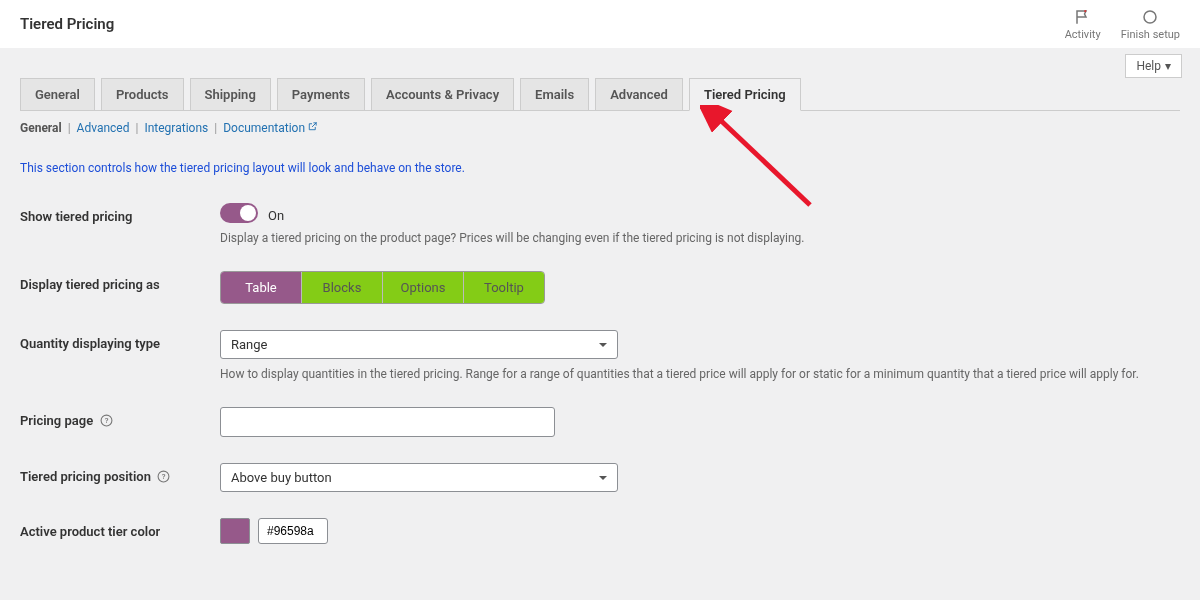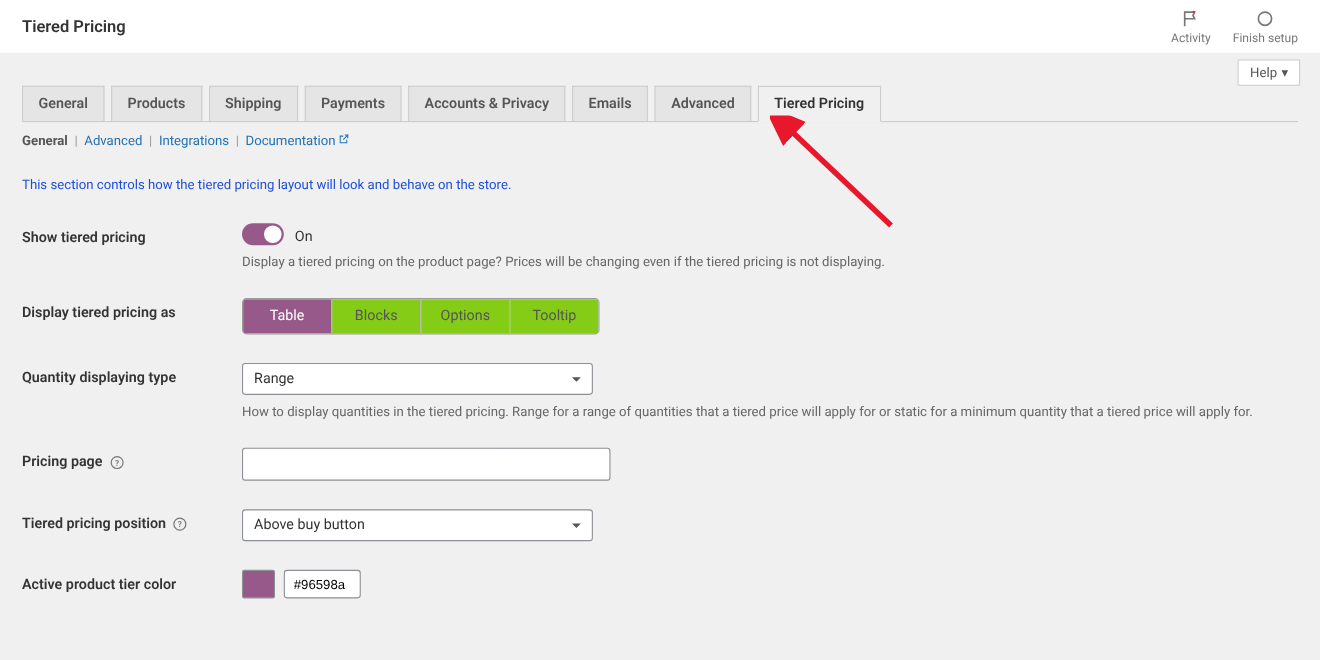--- a/index.html
+++ b/index.html
@@ -26,21 +26,21 @@
 .help-icon { width: 14px; height: 14px; cursor: pointer; color: #777; display: inline-flex; align-items: center; justify-content: center; }
 .row-body { flex: 1; }
 .row-help { color: #666; font-size: 12px; margin-top: 8px; }
 .toggle-wrap { display: flex; align-items: flex-end; gap: 10px; }
 .toggle { width: 38px; height: 20px; background: #96598a; border-radius: 10px; position: relative; cursor: pointer; }
 .toggle .knob { width: 16px; height: 16px; background: #fff; border-radius: 50%; position: absolute; top: 2px; right: 2px; }
 .seg-group { display: flex; border: 1px solid #999; border-radius: 4px; overflow: hidden; width: 325px; }
 .seg { flex: 1; text-align: center; padding: 8px 0; font-size: 13px; color: #555; cursor: pointer; border-right: 1px solid #bbb; background: #84cc16; }
 .seg:last-child { border-right: none; }
 .seg.active { background: #96598a; color: #fff; }
-.select { width: 319px; border: 1px solid #8c8f94; border-radius: 3px; padding: 6px 28px 6px 10px; font-size: 13px; background: #fff; position: relative; cursor: pointer; }
+.select { width: 398px; border: 1px solid #8c8f94; border-radius: 3px; padding: 6px 28px 6px 10px; font-size: 13px; background: #fff; position: relative; cursor: pointer; }
 .select::after { content: ""; position: absolute; right: 10px; top: 12px; border: 4px solid transparent; border-top-color: #555; }
 .text-input { width: 335px; border: 1px solid #8c8f94; border-radius: 3px; padding: 6px 10px; font-size: 13px; height: 30px; background: #fff; }
 .color-row { display: flex; align-items: center; gap: 8px; }
 .swatch { width: 30px; height: 26px; background: #96598a; border: 1px solid #8c8f94; border-radius: 2px; cursor: pointer; }
 .color-text { width: 70px; border: 1px solid #8c8f94; border-radius: 3px; padding: 5px 8px; font-size: 12px; height: 26px; background: #fff; }
 .arrow { position: absolute; left: 700px; top: 105px; pointer-events: none; }
 </style>
 </head>
 <body>
 

